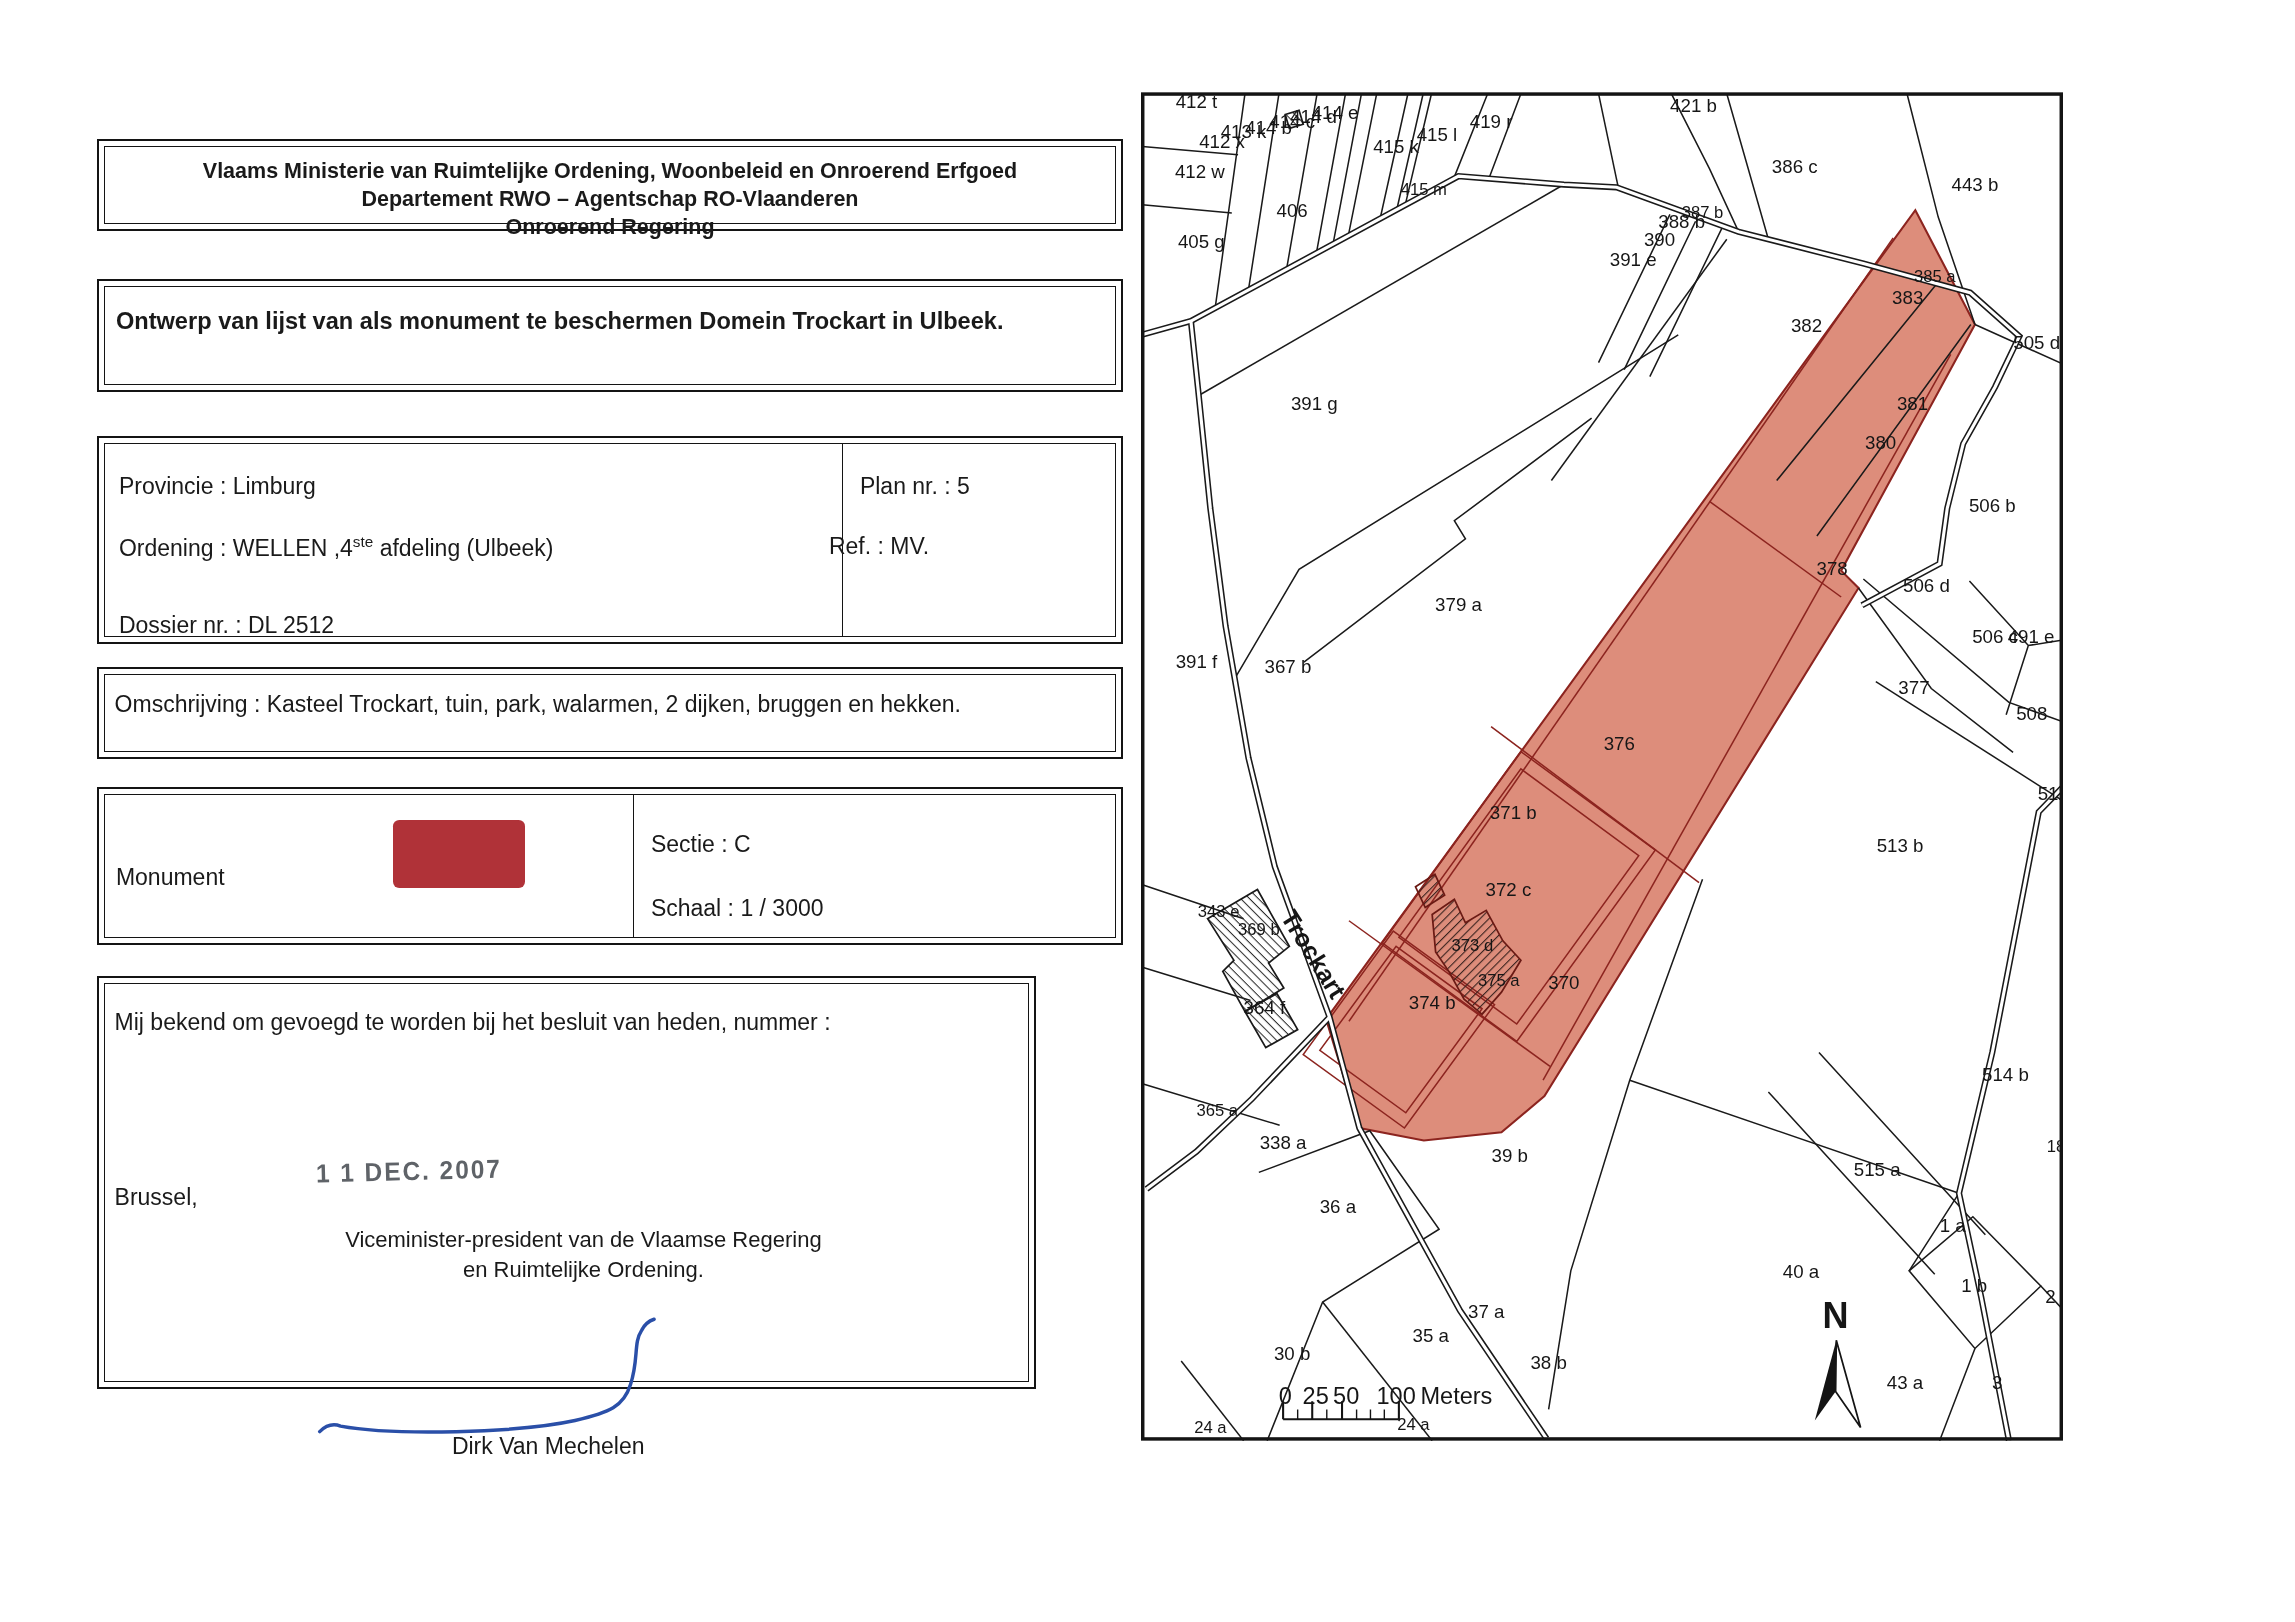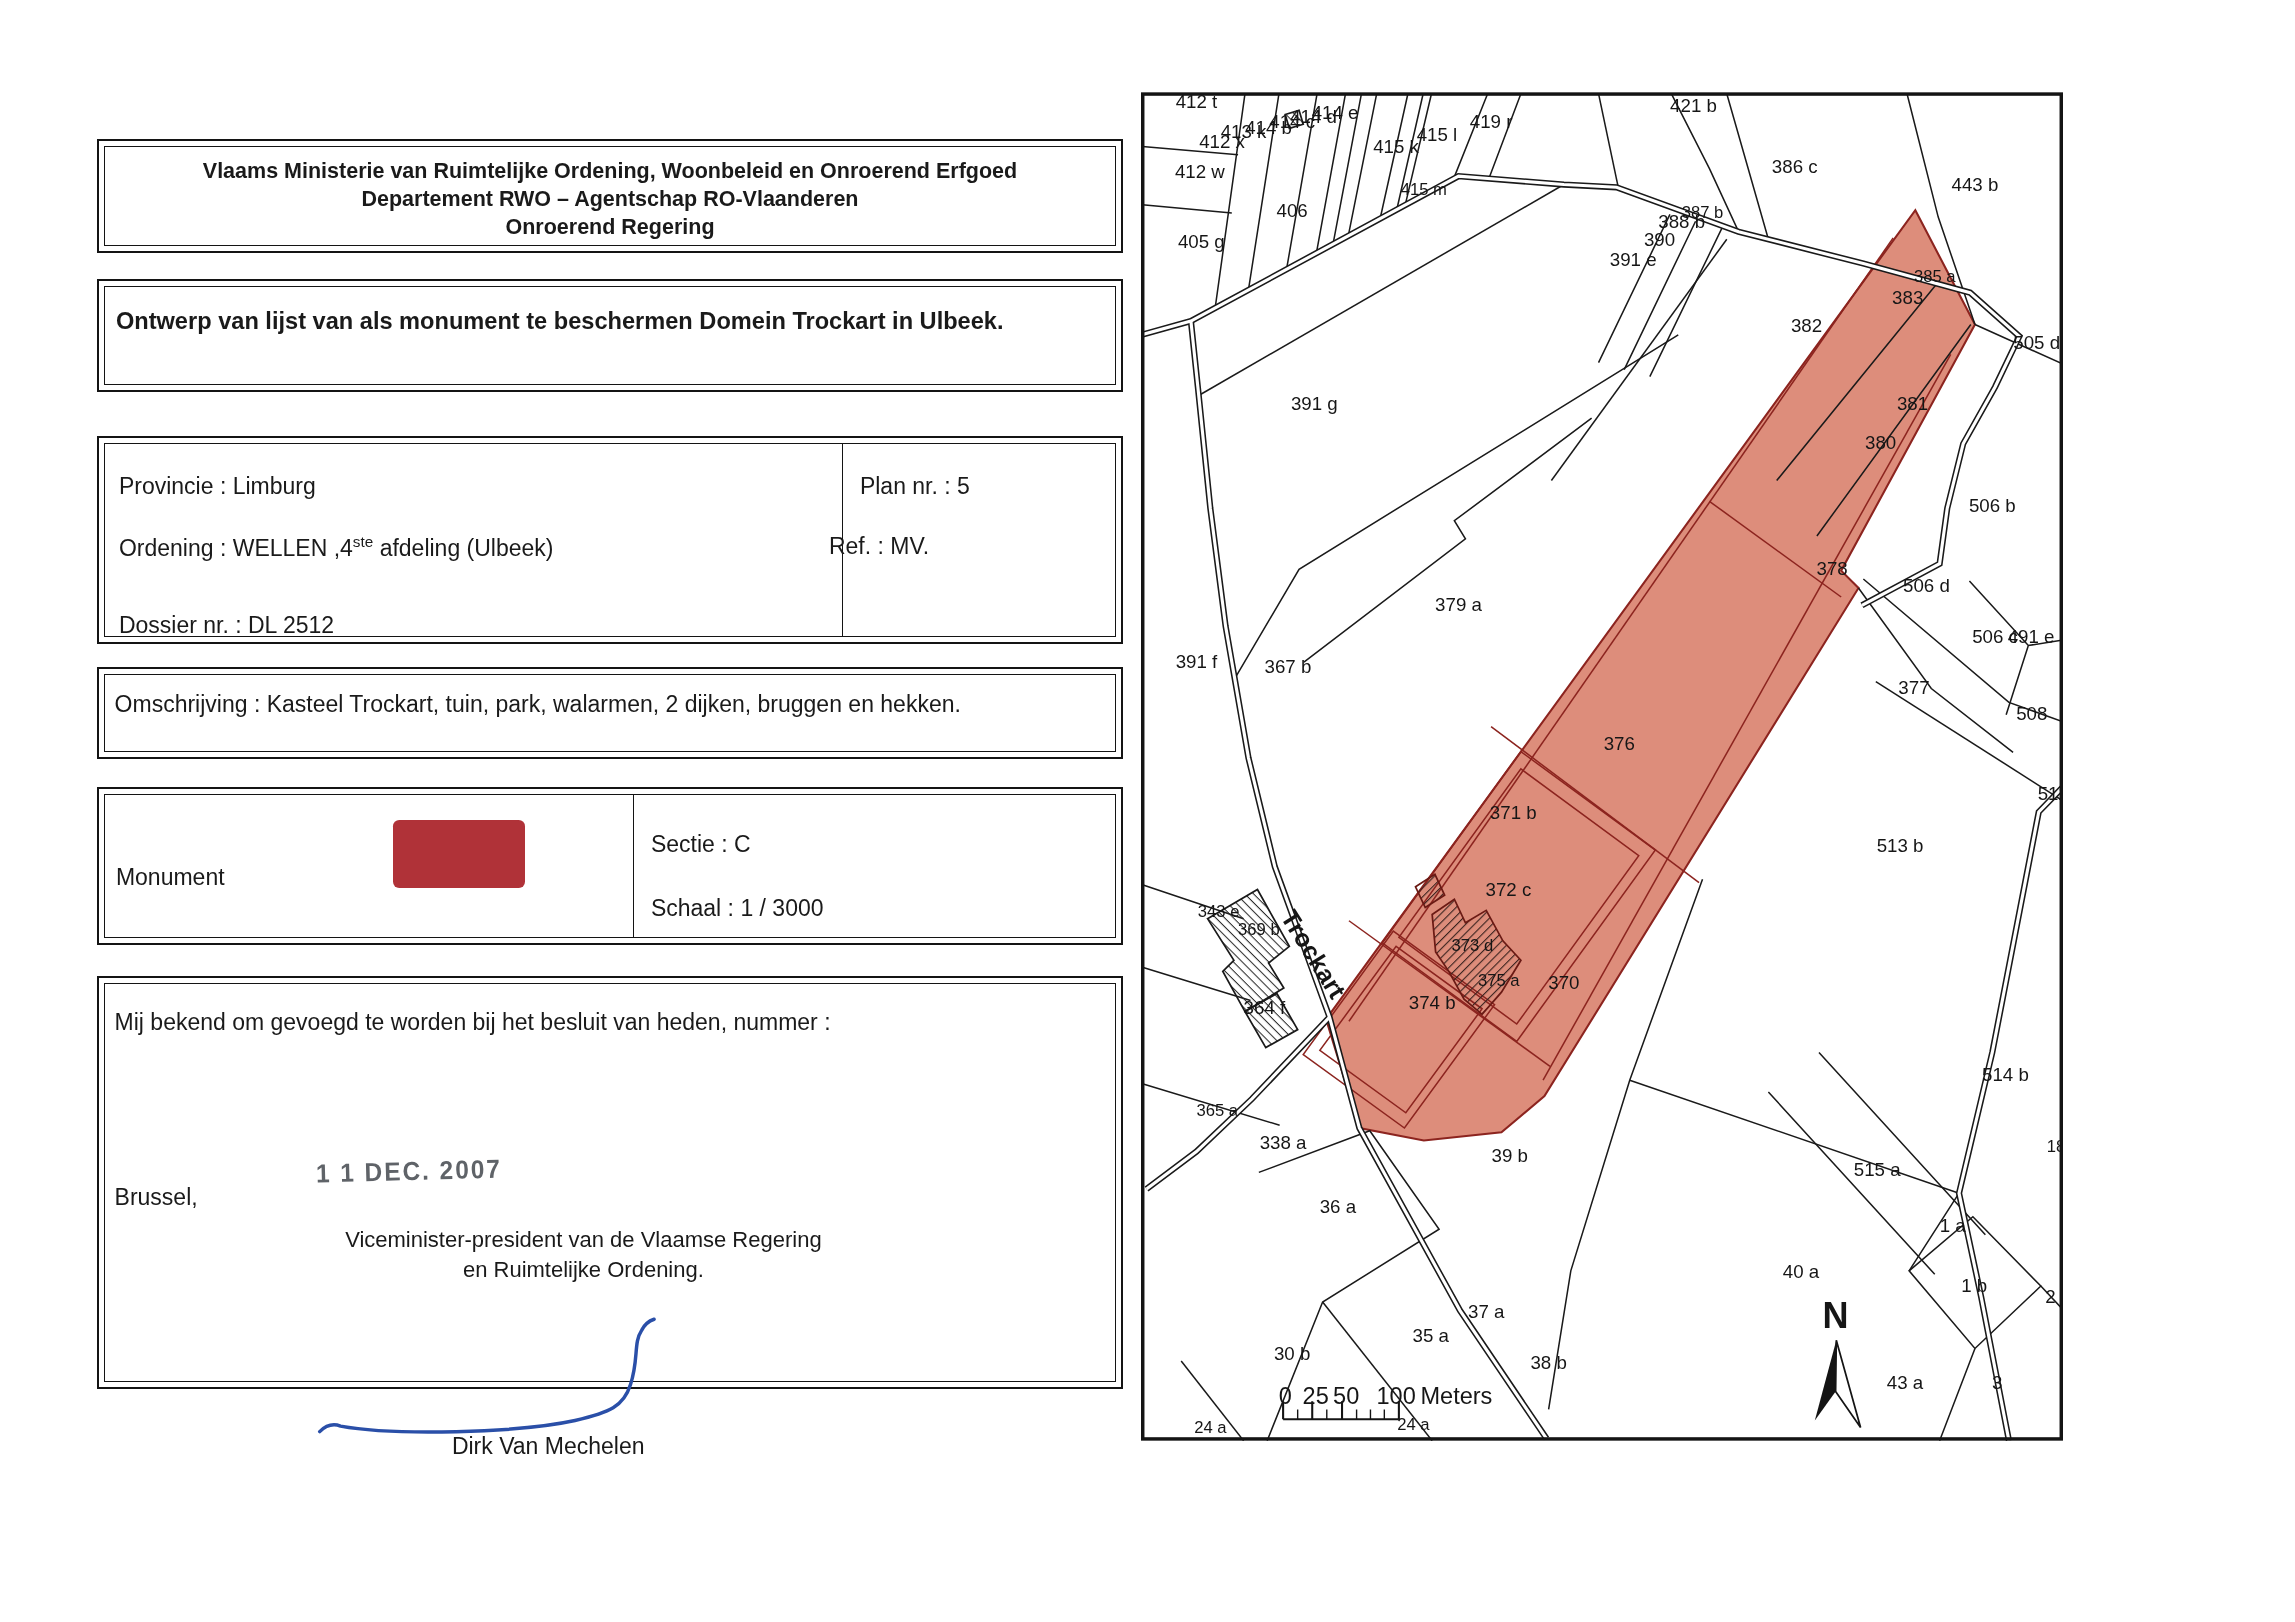--- a/index.html
+++ b/index.html
@@ -26,21 +26,21 @@
          letter-spacing:2.1px;transform:rotate(-1.5deg) scaleX(.94);opacity:.92;white-space:nowrap;}
   .func{position:absolute;text-align:center;font-size:22px;line-height:30.5px;}
   .signer{position:absolute;font-size:23px;white-space:nowrap;}
   svg text{font-family:"Liberation Sans", sans-serif;fill:#161616;}
 </style>
 </head>
 <body>
 
 <div id="page">
 
-  <div class="dbox" style="left:97px;top:139px;width:1026px;height:114px;">
+  <div class="dbox" style="left:97px;top:139px;width:1026px;height:92px;">
     <div class="dbox-in c hdr">
       <div>Vlaams Ministerie van Ruimtelijke Ordening, Woonbeleid en Onroerend Erfgoed</div>
       <div>Departement RWO – Agentschap RO-Vlaanderen</div>
       <div>Onroerend Regering</div>
     </div>
   </div>
 
   <div class="dbox" style="left:97px;top:279px;width:1026px;height:113px;">
     <div class="dbox-in">
       <div class="title-text">Ontwerp van lijst van als monument te beschermen Domein Trockart in Ulbeek.</div>
@@ -69,21 +69,21 @@
   <div class="dbox" style="left:97px;top:787px;width:1026px;height:158px;">
     <div class="dbox-in">
       <div class="vdiv" style="left:528px;"></div>
       <div class="cell-text" style="top:69px;left:11px;">Monument</div>
       <div class="swatch" style="left: 288px; top: 25px; width: 132px; height: 68px; background: rgb(176, 50, 56);"></div>
       <div class="cell-text" style="left:546px;top:36px;">Sectie : C</div>
       <div class="cell-text" style="left:546px;top:100px;">Schaal : 1 / 3000</div>
     </div>
   </div>
 
-  <div class="dbox" style="left:97px;top:976px;width:1026px;height:413px;">
+  <div class="dbox" style="left:97px;top:976px;width:939px;height:413px;">
     <div class="dbox-in">
       <div class="cell-text" style="top:25px;left:9.7px;">Mij bekend om gevoegd te worden bij het besluit van heden, nummer :</div>
       <div class="cell-text" style="top:200px;left:9.7px;">Brussel,</div>
       <div class="stamp" style="left:205px;top:172px;">1 1 DEC. 2007</div>
       <div class="func" style="left:208px;top:241px;width:541px;">
         <div>Viceminister-president van de Vlaamse Regering</div>
         <div>en Ruimtelijke Ordening.</div>
       </div>
       <svg style="position:absolute;left:205px;top:331px;" width="444" height="132" viewBox="0 0 640 190">
         <path d="M 14,168 Q 28,154 44,160 C 120,174 300,170 382,152 C 432,140 452,132 462,100 C 474,64 466,40 478,22 Q 484,10 496,6" fill="none" stroke="var(--sig-blue)" stroke-width="5" stroke-linecap="round"></path>

